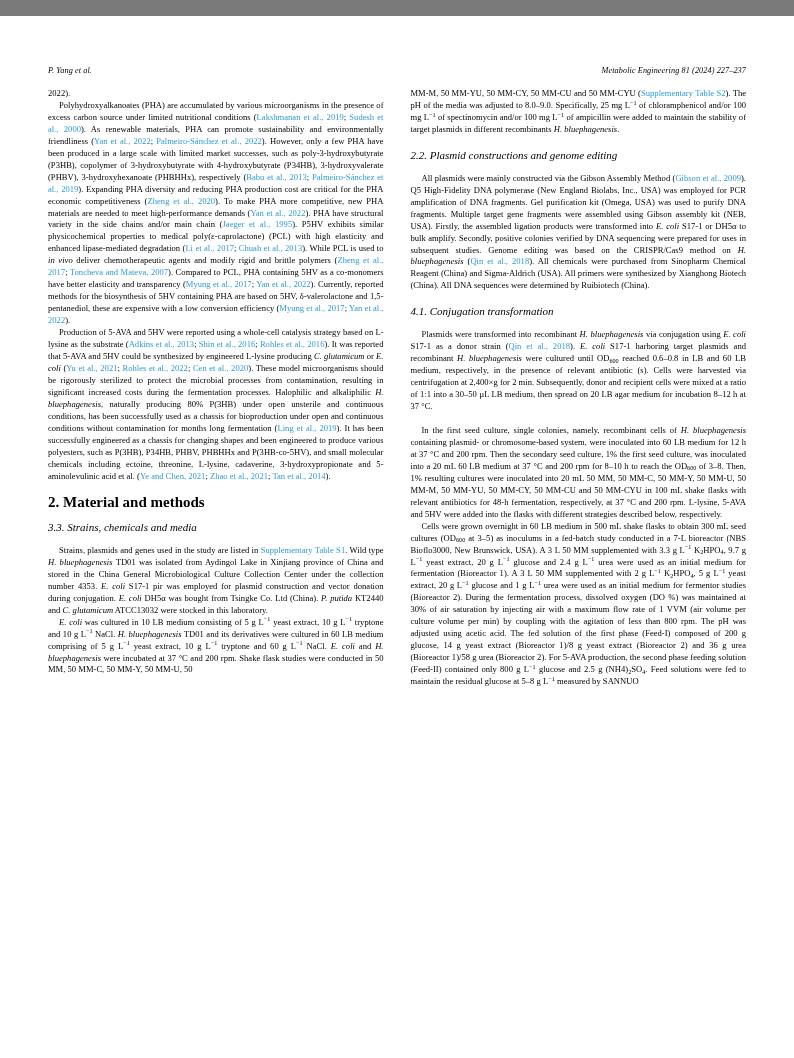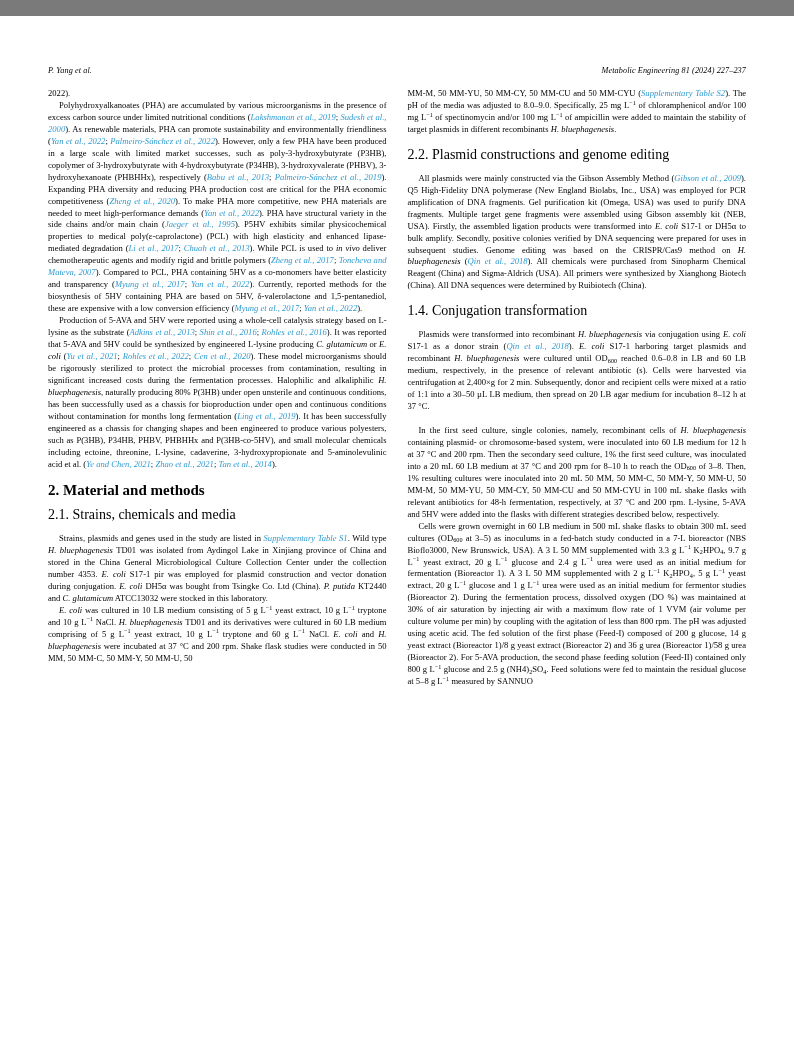--- a/index.html
+++ b/index.html
@@ -33,21 +33,21 @@
   }
   .running-head .authors { white-space: nowrap; }
   .running-head .journal { white-space: nowrap; }
 
   .columns {
     position: absolute;
     top: 72px;
     left: 48px;
     width: 698px;
     display: flex;
-    gap: 21px;
+    gap: 27px;
   }
   .col {
     width: 338.5px;
   }
   p {
     margin: 0;
     font-size: 8.55px;
     line-height: 11.95px;
     text-align: justify;
     text-justify: inter-word;
@@ -59,27 +59,28 @@
 
   h2.section {
     margin: 13.5px 0 0 0;
     font-size: 15px;
     line-height: 12px;
     font-weight: bold;
     font-family: "Liberation Serif", "DejaVu Serif", serif;
   }
   h3.subsection {
     margin: 13px 0 0 0;
-    font-size: 14px;
+    font-size: 11px;
     line-height: 12px;
     font-weight: normal;
+    font-style: italic;
   }
   .after-head { margin-top: 12px; }
 
-  .ref { color: #2e9ad0; font-style: italic; }
+  .ref { color: #2e9ad0; }
   .ital { font-style: italic; }
   sub { font-size: 6.2px; vertical-align: baseline; position: relative; top: 1.6px; }
   sup { font-size: 6.2px; vertical-align: baseline; position: relative; top: -3.2px; }
 
   .folio {
     position: absolute;
     bottom: 37px;
     left: 0;
     width: 100%;
     text-align: center;
@@ -97,32 +98,32 @@
   </div>
 
   <div class="columns">
 
     <div class="col">
       <p class="noindent">2022).</p>
       <p class="indent">Polyhydroxyalkanoates (PHA) are accumulated by various microorganisms in the presence of excess carbon source under limited nutritional conditions (<span class="ref">Lakshmanan et al., 2019</span>; <span class="ref">Sudesh et al., 2000</span>). As renewable materials, PHA can promote sustainability and environmentally friendliness (<span class="ref">Yan et al., 2022</span>; <span class="ref">Palmeiro-Sánchez et al., 2022</span>). However, only a few PHA have been produced in a large scale with limited market successes, such as poly-3-hydroxybutyrate (P3HB), copolymer of 3-hydroxybutyrate with 4-hydroxybutyrate (P34HB), 3-hydroxyvalerate (PHBV), 3-hydroxyhexanoate (PHBHHx), respectively (<span class="ref">Babu et al., 2013</span>; <span class="ref">Palmeiro-Sánchez et al., 2019</span>). Expanding PHA diversity and reducing PHA production cost are critical for the PHA economic competitiveness (<span class="ref">Zheng et al., 2020</span>). To make PHA more competitive, new PHA materials are needed to meet high-performance demands (<span class="ref">Yan et al., 2022</span>). PHA have structural variety in the side chains and/or main chain (<span class="ref">Jaeger et al., 1995</span>). P5HV exhibits similar physicochemical properties to medical poly(ε-caprolactone) (PCL) with high elasticity and enhanced lipase-mediated degradation (<span class="ref">Li et al., 2017</span>; <span class="ref">Chuah et al., 2013</span>). While PCL is used to <span class="ital">in vivo</span> deliver chemotherapeutic agents and modify rigid and brittle polymers (<span class="ref">Zheng et al., 2017</span>; <span class="ref">Toncheva and Mateva, 2007</span>). Compared to PCL, PHA containing 5HV as a co-monomers have better elasticity and transparency (<span class="ref">Myung et al., 2017</span>; <span class="ref">Yan et al., 2022</span>). Currently, reported methods for the biosynthesis of 5HV containing PHA are based on 5HV, δ-valerolactone and 1,5-pentanediol, these are expensive with a low conversion efficiency (<span class="ref">Myung et al., 2017</span>; <span class="ref">Yan et al., 2022</span>).</p>
       <p class="indent">Production of 5-AVA and 5HV were reported using a whole-cell catalysis strategy based on L-lysine as the substrate (<span class="ref">Adkins et al., 2013</span>; <span class="ref">Shin et al., 2016</span>; <span class="ref">Rohles et al., 2016</span>). It was reported that 5-AVA and 5HV could be synthesized by engineered L-lysine producing <span class="ital">C. glutamicum</span> or <span class="ital">E. coli</span> (<span class="ref">Yu et al., 2021</span>; <span class="ref">Rohles et al., 2022</span>; <span class="ref">Cen et al., 2020</span>). These model microorganisms should be rigorously sterilized to protect the microbial processes from contamination, resulting in significant increased costs during the fermentation processes. Halophilic and alkaliphilic <span class="ital">H. bluephagenesis</span>, naturally producing 80% P(3HB) under open unsterile and continuous conditions, has been successfully used as a chassis for bioproduction under open and continuous conditions without contamination for months long fermentation (<span class="ref">Ling et al., 2019</span>). It has been successfully engineered as a chassis for changing shapes and been engineered to produce various polyesters, such as P(3HB), P34HB, PHBV, PHBHHx and P(3HB-co-5HV), and small molecular chemicals including ectoine, threonine, L-lysine, cadaverine, 3-hydroxypropionate and 5-aminolevulinic acid et al. (<span class="ref">Ye and Chen, 2021</span>; <span class="ref">Zhao et al., 2021</span>; <span class="ref">Tan et al., 2014</span>).</p>
 
       <h2 class="section">2.  Material and methods</h2>
-      <h3 class="subsection">2.1.  Strains, chemicals and media</h3>
+      <h3 class="subsection">3.3.  Strains, chemicals and media</h3>
       <p class="indent after-head">Strains, plasmids and genes used in the study are listed in <span class="ref">Supplementary Table S1</span>. Wild type <span class="ital">H. bluephagenesis</span> TD01 was isolated from Aydingol Lake in Xinjiang province of China and stored in the China General Microbiological Culture Collection Center under the collection number 4353. <span class="ital">E. coli</span> S17-1 pir was employed for plasmid construction and vector donation during conjugation. <span class="ital">E. coli</span> DH5α was bought from Tsingke Co. Ltd (China). <span class="ital">P. putida</span> KT2440 and <span class="ital">C. glutamicum</span> ATCC13032 were stocked in this laboratory.</p>
       <p class="indent"><span class="ital">E. coli</span> was cultured in 10 LB medium consisting of 5 g L<sup>−1</sup> yeast extract, 10 g L<sup>−1</sup> tryptone and 10 g L<sup>−1</sup> NaCl. <span class="ital">H. bluephagenesis</span> TD01 and its derivatives were cultured in 60 LB medium comprising of 5 g L<sup>−1</sup> yeast extract, 10 g L<sup>−1</sup> tryptone and 60 g L<sup>−1</sup> NaCl. <span class="ital">E. coli</span> and <span class="ital">H. bluephagenesis</span> were incubated at 37 °C and 200 rpm. Shake flask studies were conducted in 50 MM, 50 MM-C, 50 MM-Y, 50 MM-U, 50</p>
     </div>
 
     <div class="col">
       <p class="noindent">MM-M, 50 MM-YU, 50 MM-CY, 50 MM-CU and 50 MM-CYU (<span class="ref">Supplementary Table S2</span>). The pH of the media was adjusted to 8.0–9.0. Specifically, 25 mg L<sup>−1</sup> of chloramphenicol and/or 100 mg L<sup>−1</sup> of spectinomycin and/or 100 mg L<sup>−1</sup> of ampicillin were added to maintain the stability of target plasmids in different recombinants <span class="ital">H. bluephagenesis</span>.</p>
 
       <h3 class="subsection">2.2.  Plasmid constructions and genome editing</h3>
       <p class="indent after-head">All plasmids were mainly constructed via the Gibson Assembly Method (<span class="ref">Gibson et al., 2009</span>). Q5 High-Fidelity DNA polymerase (New England Biolabs, Inc., USA) was employed for PCR amplification of DNA fragments. Gel purification kit (Omega, USA) was used to purify DNA fragments. Multiple target gene fragments were assembled using Gibson assembly kit (NEB, USA). Firstly, the assembled ligation products were transformed into <span class="ital">E. coli</span> S17-1 or DH5α to bulk amplify. Secondly, positive colonies verified by DNA sequencing were prepared for uses in subsequent studies. Genome editing was based on the CRISPR/Cas9 method on <span class="ital">H. bluephagenesis</span> (<span class="ref">Qin et al., 2018</span>). All chemicals were purchased from Sinopharm Chemical Reagent (China) and Sigma-Aldrich (USA). All primers were synthesized by Xianghong Biotech (China). All DNA sequences were determined by Ruibiotech (China).</p>
 
-      <h3 class="subsection">1.4.  Conjugation transformation</h3>
+      <h3 class="subsection">4.1.  Conjugation transformation</h3>
       <p class="indent after-head">Plasmids were transformed into recombinant <span class="ital">H. bluephagenesis</span> via conjugation using <span class="ital">E. coli</span> S17-1 as a donor strain (<span class="ref">Qin et al., 2018</span>). <span class="ital">E. coli</span> S17-1 harboring target plasmids and recombinant <span class="ital">H. bluephagenesis</span> were cultured until OD<sub>600</sub> reached 0.6–0.8 in LB and 60 LB medium, respectively, in the presence of relevant antibiotic (s). Cells were harvested via centrifugation at 2,400×g for 2 min. Subsequently, donor and recipient cells were mixed at a ratio of 1:1 into a 30–50 µL LB medium, then spread on 20 LB agar medium for incubation 8–12 h at 37 °C.</p>
 
       <p class="indent after-head">In the first seed culture, single colonies, namely, recombinant cells of <span class="ital">H. bluephagenesis</span> containing plasmid- or chromosome-based system, were inoculated into 60 LB medium for 12 h at 37 °C and 200 rpm. Then the secondary seed culture, 1% the first seed culture, was inoculated into a 20 mL 60 LB medium at 37 °C and 200 rpm for 8–10 h to reach the OD<sub>600</sub> of 3–8. Then, 1% resulting cultures were inoculated into 20 mL 50 MM, 50 MM-C, 50 MM-Y, 50 MM-U, 50 MM-M, 50 MM-YU, 50 MM-CY, 50 MM-CU and 50 MM-CYU in 100 mL shake flasks with relevant antibiotics for 48-h fermentation, respectively, at 37 °C and 200 rpm. L-lysine, 5-AVA and 5HV were added into the flasks with different strategies described below, respectively.</p>
       <p class="indent">Cells were grown overnight in 60 LB medium in 500 mL shake flasks to obtain 300 mL seed cultures (OD<sub>600</sub> at 3–5) as inoculums in a fed-batch study conducted in a 7-L bioreactor (NBS Bioflo3000, New Brunswick, USA). A 3 L 50 MM supplemented with 3.3 g L<sup>−1</sup> K<sub>2</sub>HPO<sub>4</sub>, 9.7 g L<sup>−1</sup> yeast extract, 20 g L<sup>−1</sup> glucose and 2.4 g L<sup>−1</sup> urea were used as an initial medium for fermentation (Bioreactor 1). A 3 L 50 MM supplemented with 2 g L<sup>−1</sup> K<sub>2</sub>HPO<sub>4</sub>, 5 g L<sup>−1</sup> yeast extract, 20 g L<sup>−1</sup> glucose and 1 g L<sup>−1</sup> urea were used as an initial medium for fermentor studies (Bioreactor 2). During the fermentation process, dissolved oxygen (DO %) was maintained at 30% of air saturation by injecting air with a maximum flow rate of 1 VVM (air volume per culture volume per min) by coupling with the agitation of less than 800 rpm. The pH was adjusted using acetic acid. The fed solution of the first phase (Feed-I) composed of 200 g glucose, 14 g yeast extract (Bioreactor 1)/8 g yeast extract (Bioreactor 2) and 36 g urea (Bioreactor 1)/58 g urea (Bioreactor 2). For 5-AVA production, the second phase feeding solution (Feed-II) contained only 800 g L<sup>−1</sup> glucose and 2.5 g (NH4)<sub>2</sub>SO<sub>4</sub>. Feed solutions were fed to maintain the residual glucose at 5–8 g L<sup>−1</sup> measured by SANNUO</p>
     </div>
 
   </div>
 
 
 </div>

